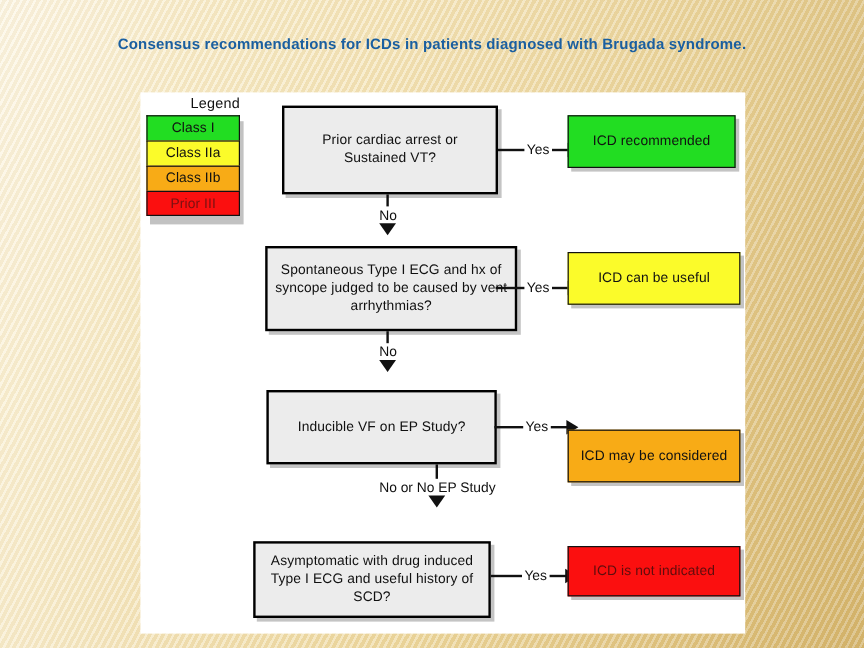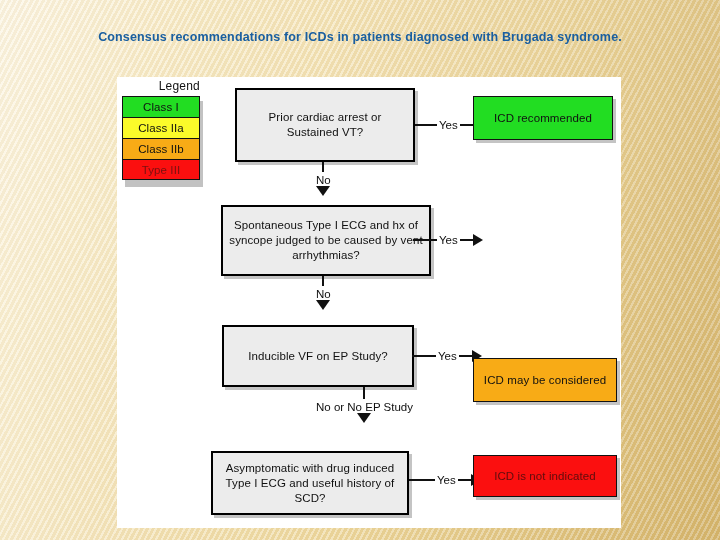--- a/index.html
+++ b/index.html
@@ -202,21 +202,21 @@
 <div id="title">Consensus recommendations for ICDs in patients diagnosed with Brugada syndrome.</div>
 
 <div id="panel">
 
   <div id="legend">
     <div class="legend-shadow"></div>
     <div id="legend-title">Legend</div>
     <div class="legend-item" style="background:#22dd22;color:#111111;">Class I</div>
     <div class="legend-item" style="background:#fbfb2a;color:#111111;">Class IIa</div>
     <div class="legend-item" style="background:#f8ab16;color:#111111;">Class IIb</div>
-    <div class="legend-item" style="background:#fb0f0f;color:#7a1111;">Type III</div>
+    <div class="legend-item" style="background:#fb0f0f;color:#7a1111;">Prior III</div>
   </div>
 
   <div class="qbox" style="left:118px; top:11px; width:180px; height:74px;">Prior cardiac arrest or Sustained VT?</div>
 
   <div class="hconn" style="left:298px; top:40px;">
     <div class="hline" style="width:22px;"></div>
     <div class="hlabel">Yes</div>
     <div class="hline" style="width:14px;"></div>
     <div class="harrow"></div>
   </div>
@@ -231,20 +231,21 @@
 
   <div class="qbox" style="left:104px; top:128px; width:210px; height:71px;">Spontaneous Type I ECG and hx of syncope judged to be caused by vent arrhythmias?</div>
 
   <div class="hconn" style="left:296px; top:155px;">
     <div class="hline" style="width:24px;"></div>
     <div class="hlabel">Yes</div>
     <div class="hline" style="width:14px;"></div>
     <div class="harrow"></div>
   </div>
 
+  <div class="obox" style="left:356px; top:133px; width:144px; height:44px; background:#fbfb2a; color:#111111;">ICD can be useful</div>
 
   <div class="vconn" style="left:199px; top:199px;">
     <div class="vline" style="height:10px;"></div>
     <div class="vlabel">No</div>
     <div class="varrow"></div>
   </div>
 
   <div class="qbox" style="left:105px; top:248px; width:192px; height:62px;">Inducible VF on EP Study?</div>
 
   <div class="hconn" style="left:295px; top:271px;">

